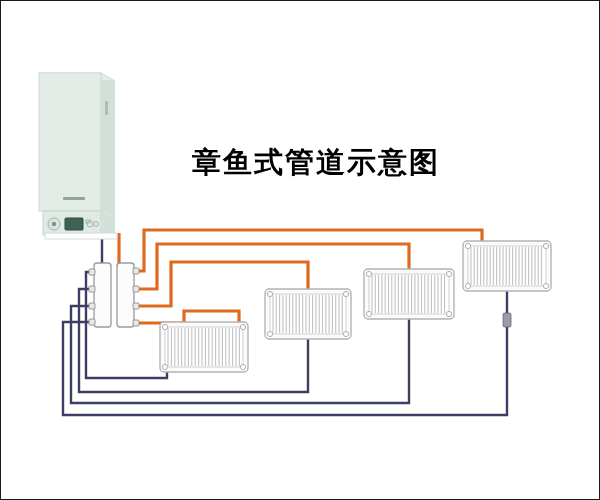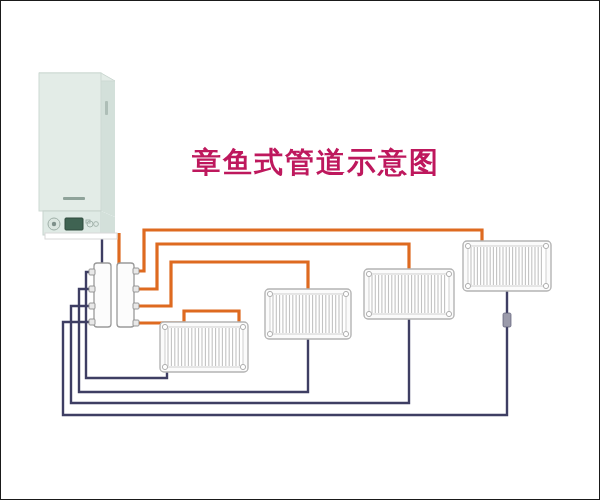--- a/index.html
+++ b/index.html
@@ -31,21 +31,21 @@
   #title {
     position: absolute;
     left: 0;
     top: 142px;
     width: 600px;
     text-align: center;
     font-family: "DejaVu Sans", "Liberation Sans", sans-serif;
     font-size: 29px;
     font-weight: 700;
     letter-spacing: 2px;
-    color: #be185d;
+    color: #000000;
     white-space: nowrap;
     padding-left: 30px;
     box-sizing: border-box;
   }
   .pipe-orange {
     fill: none;
     stroke: #DE6A20;
     stroke-width: 3.2;
     stroke-linecap: butt;
     stroke-linejoin: miter;

